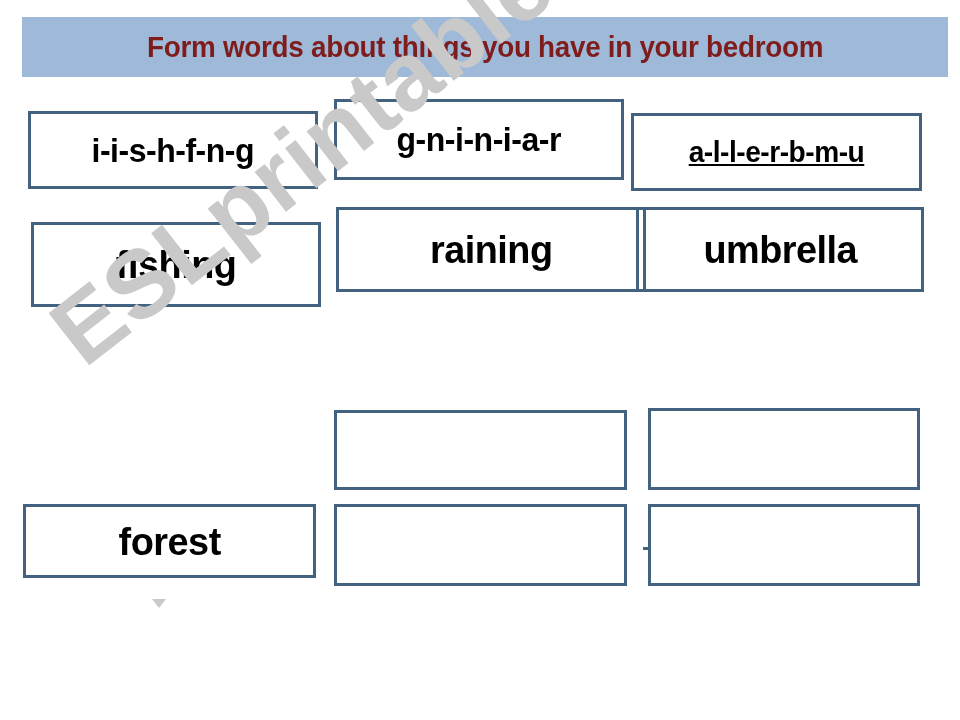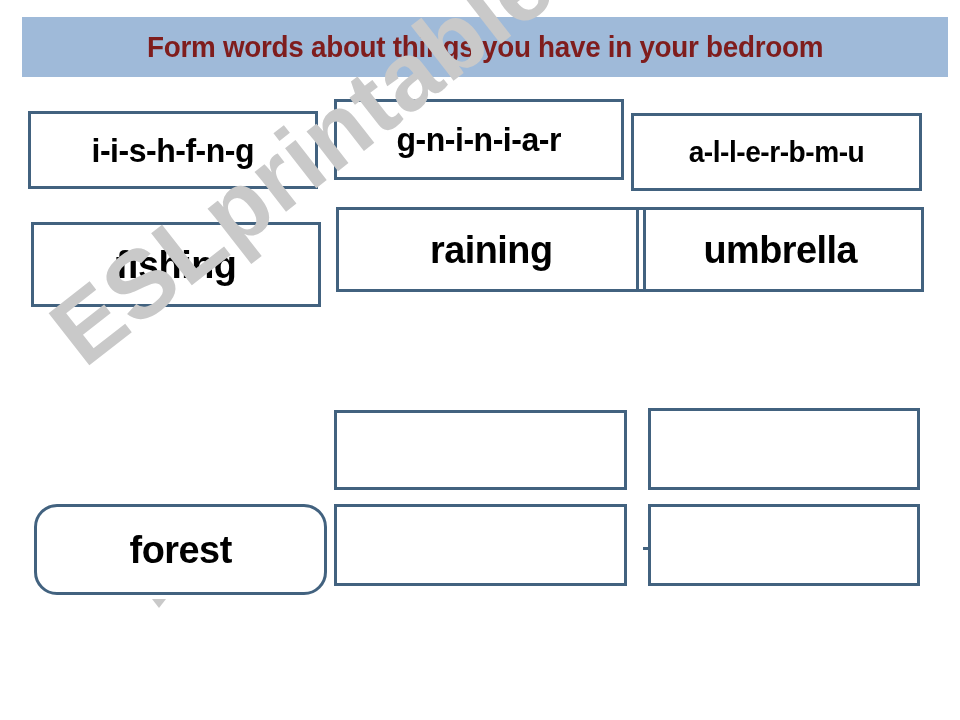--- a/index.html
+++ b/index.html
@@ -138,28 +138,28 @@
     <span class="txt">fishing</span>
   </div>
 
   <div class="wbox scramble" style="left: 334px; top: 99px; width: 290px; height: 81px; border-color: rgb(66, 98, 127);">
     <span class="txt">g-n-i-n-i-a-r</span>
   </div>
   <div class="wbox answer" style="left: 336px; top: 207px; width: 310px; height: 85px; border-color: rgb(66, 98, 127);">
     <span class="txt">raining</span>
   </div>
 
-  <div class="wbox scramble small" style="left: 631px; top: 113px; width: 291px; height: 78px; border-color: rgb(66, 98, 127);">
+  <div class="wbox scramble small" style="left: 631px; top: 113px; width: 291px; height: 78px; border-color: rgb(66, 98, 127); text-decoration: underline;">
     <span class="txt">a-l-l-e-r-b-m-u</span>
   </div>
   <div class="wbox answer" style="left: 636px; top: 207px; width: 288px; height: 85px; border-color: rgb(66, 98, 127);">
     <span class="txt">umbrella</span>
   </div>
 
-  <div class="wbox answer" style="left: 34px; top: 504px; width: 293px; height: 91px; border-color: rgb(66, 98, 127); border-radius: 23px;">
+  <div class="wbox answer" style="left: 23px; top: 504px; width: 293px; height: 74px; border-color: rgb(66, 98, 127);">
     <span class="txt">forest</span>
   </div>
 
   <div class="wbox scramble" style="left: 334px; top: 410px; width: 293px; height: 80px; border-color: rgb(66, 98, 127);">
     <span class="txt"></span>
   </div>
   <div class="wbox answer" style="left: 334px; top: 504px; width: 293px; height: 82px; border-color: rgb(66, 98, 127);">
     <span class="txt"></span>
   </div>
 

